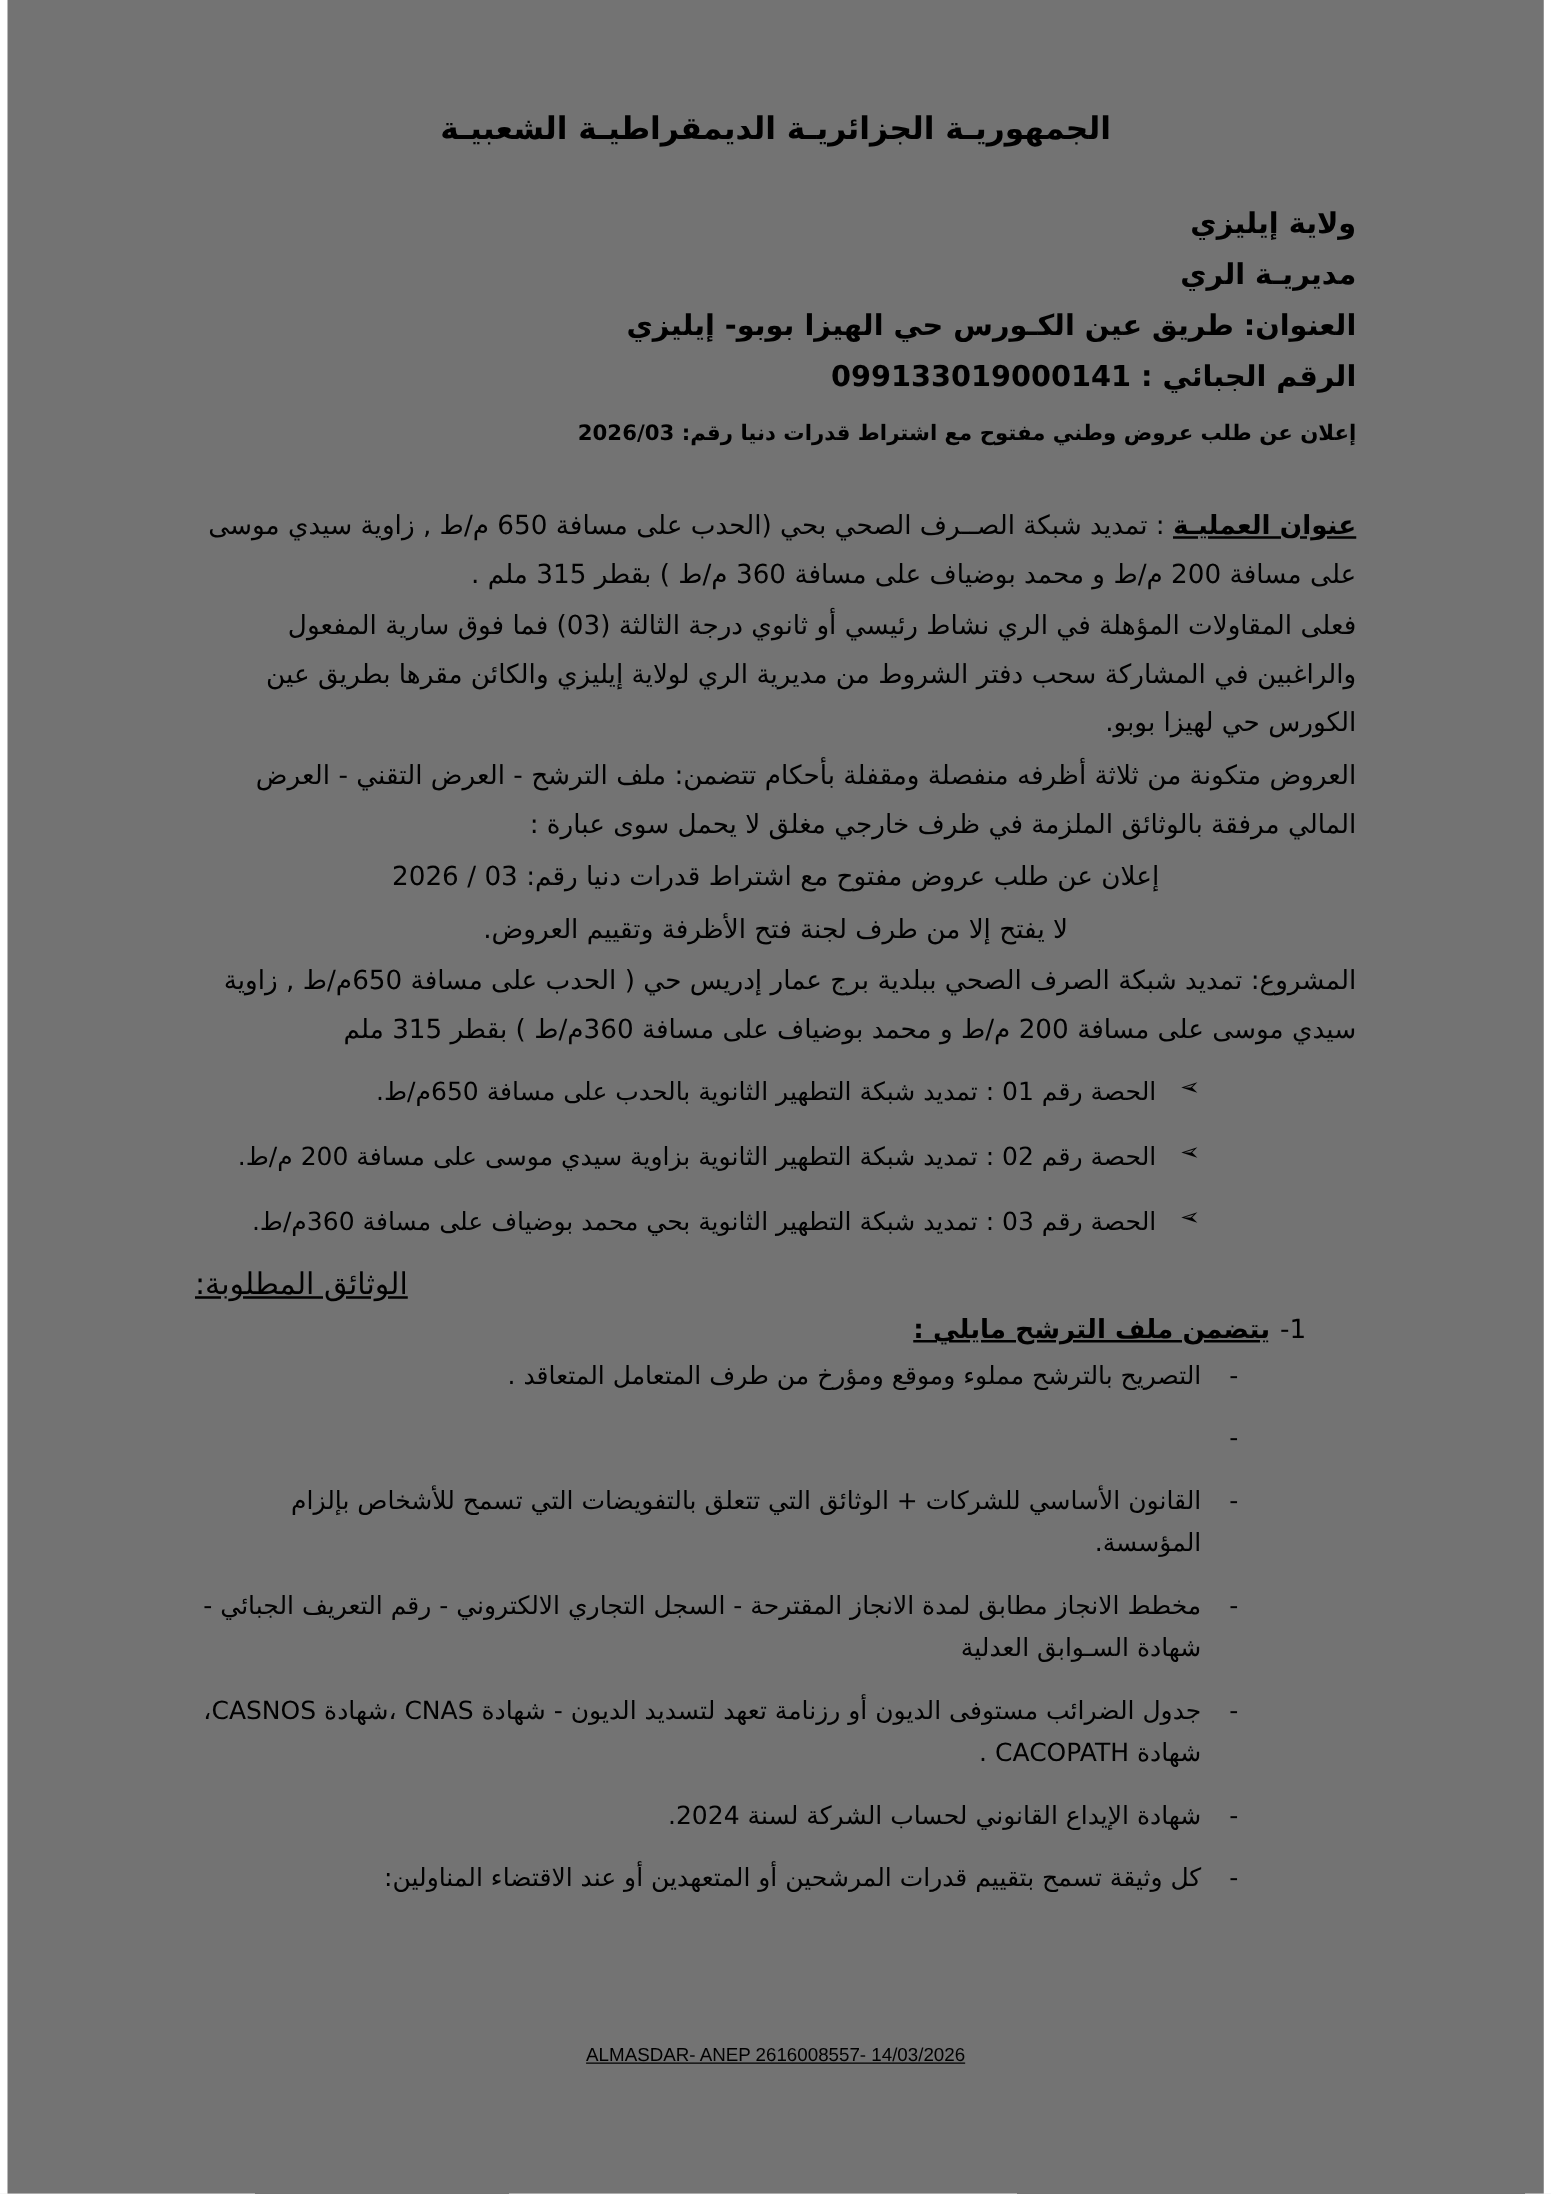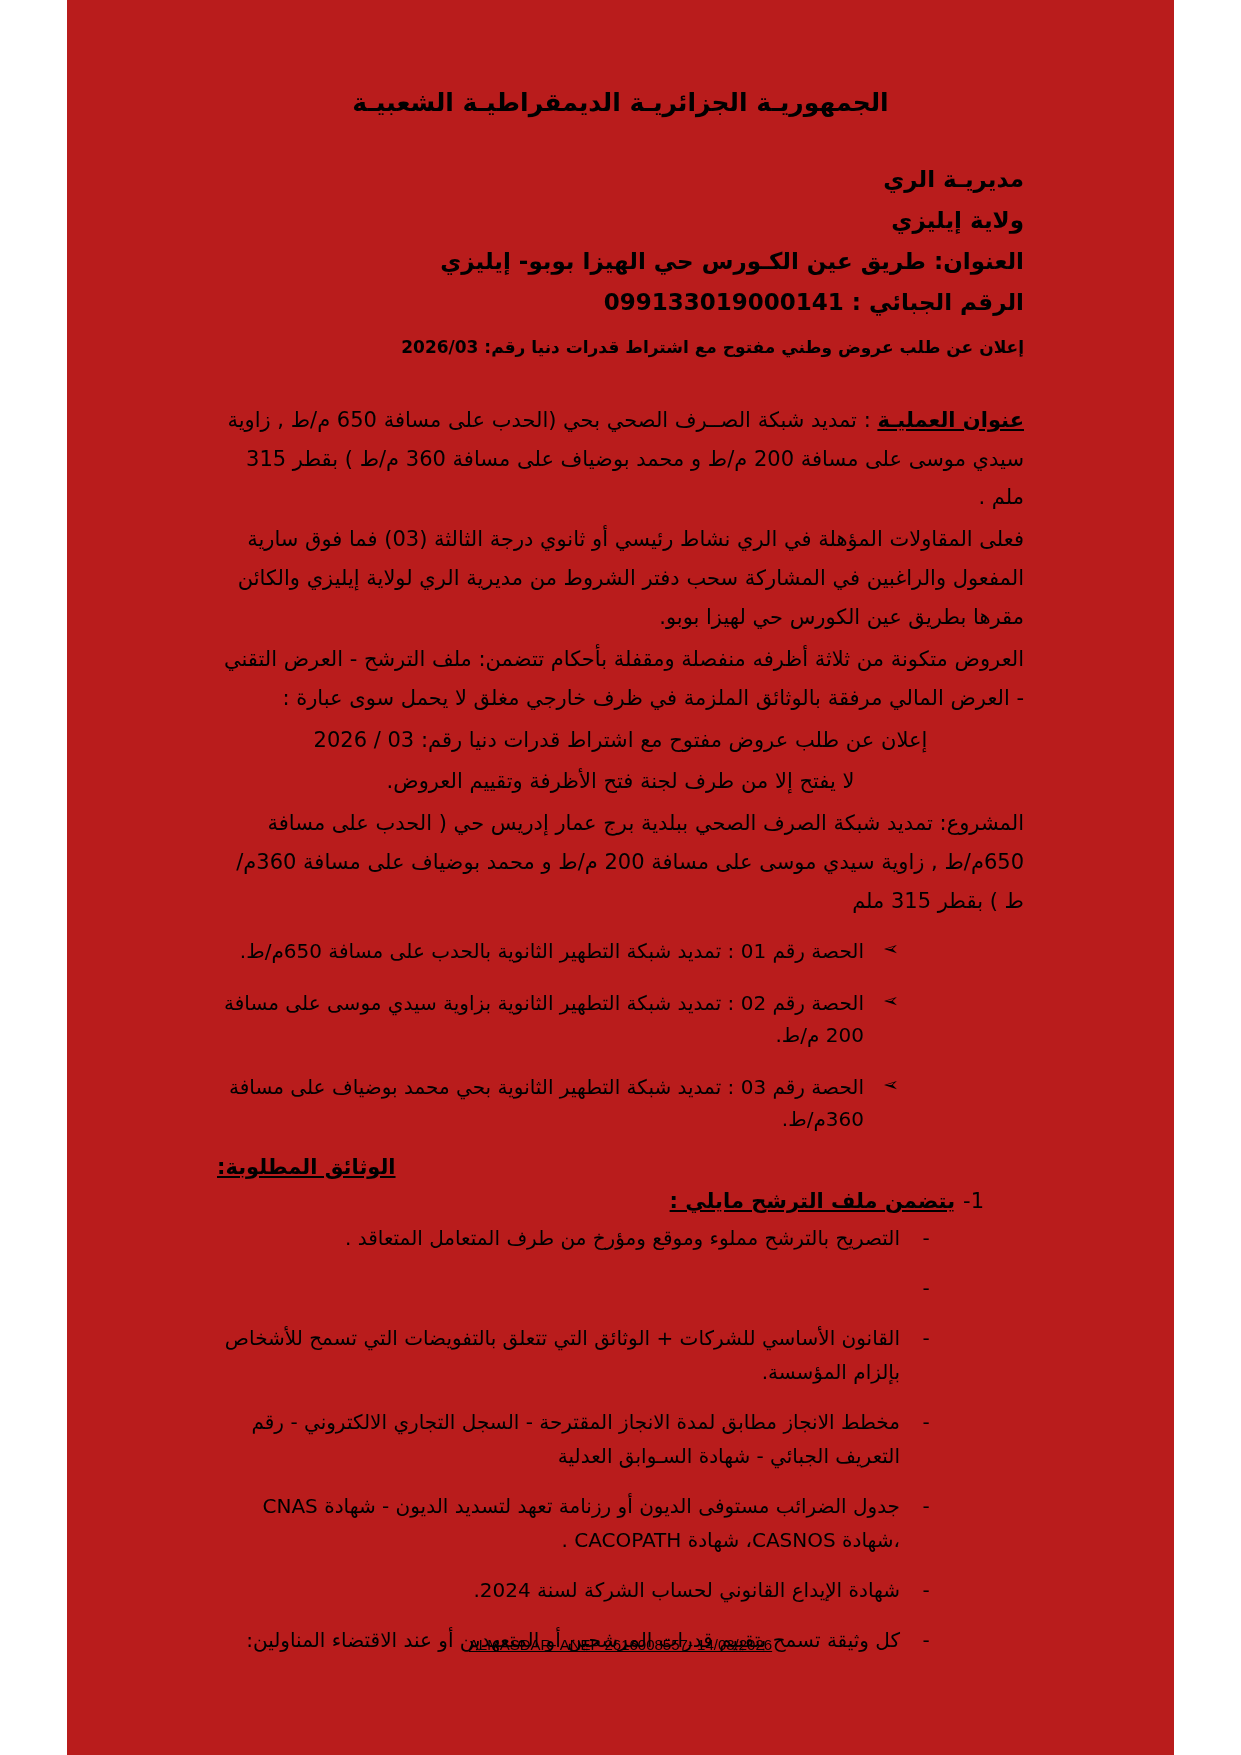--- a/index.html
+++ b/index.html
@@ -7,24 +7,24 @@
     margin: 0;
     padding: 0;
     background: #ffffff;
   }
   body {
     font-family: "DejaVu Sans", "Liberation Sans", sans-serif;
     color: #000000;
   }
   .page {
     position: relative;
-    width: 1107px;
+    width: 1229px;
     min-height: 1755px;
     margin: 0 auto;
-    background: #b91c1c;
+    background: #737373;
     box-sizing: border-box;
     padding: 0;
     overflow: hidden;
   }
   .content {
     position: absolute;
     right: 150px;
     left: 150px;
     top: 88px;
   }
@@ -96,22 +96,22 @@
     text-align: center;
     transform: scaleX(-1);
   }
   .lots .lot-text {
     flex: 1 1 auto;
   }
 
   
   .section-head {
     text-align: left;
-    font-size: 21px;
-    font-weight: bold;
+    font-size: 24px;
+    font-weight: normal;
     margin: 18px 0 10px 0;
   }
   .section-head span { text-decoration: underline; }
 
   .numbered {
     margin: 0 0 8px 0;
     font-size: 21px;
     text-align: right;
     padding-right: 40px;
   }
@@ -158,22 +158,22 @@
 </style>
 </head>
 <body>
 
 <div class="page">
   <div class="content">
 
     <div class="doc-title">الجمهوريـة الجزائريـة الديمقراطيـة الشعبيـة</div>
 
     <div class="header-block">
+      <p class="line">ولاية إيليزي</p>
       <p class="line">مديريـة الري</p>
-      <p class="line">ولاية إيليزي</p>
       <p class="line">العنوان: طريق عين الكـورس حي الهيزا بوبو- إيليزي</p>
       <p class="line">الرقم الجبائي : 099133019000141</p>
     </div>
 
     <div class="announce-title">إعلان عن طلب عروض وطني مفتوح مع اشتراط قدرات دنيا رقم: 2026/03</div>
 
     <div class="body-block">
 
       <p class="p-right"><span class="u">عنوان العمليـة</span><span> : تمديد شبكة الصــرف الصحي بحي (الحدب على مسافة 650 م/ط , زاوية سيدي موسى على مسافة 200 م/ط و محمد بوضياف على مسافة 360 م/ط ) بقطر 315 ملم .</span></p>
 

